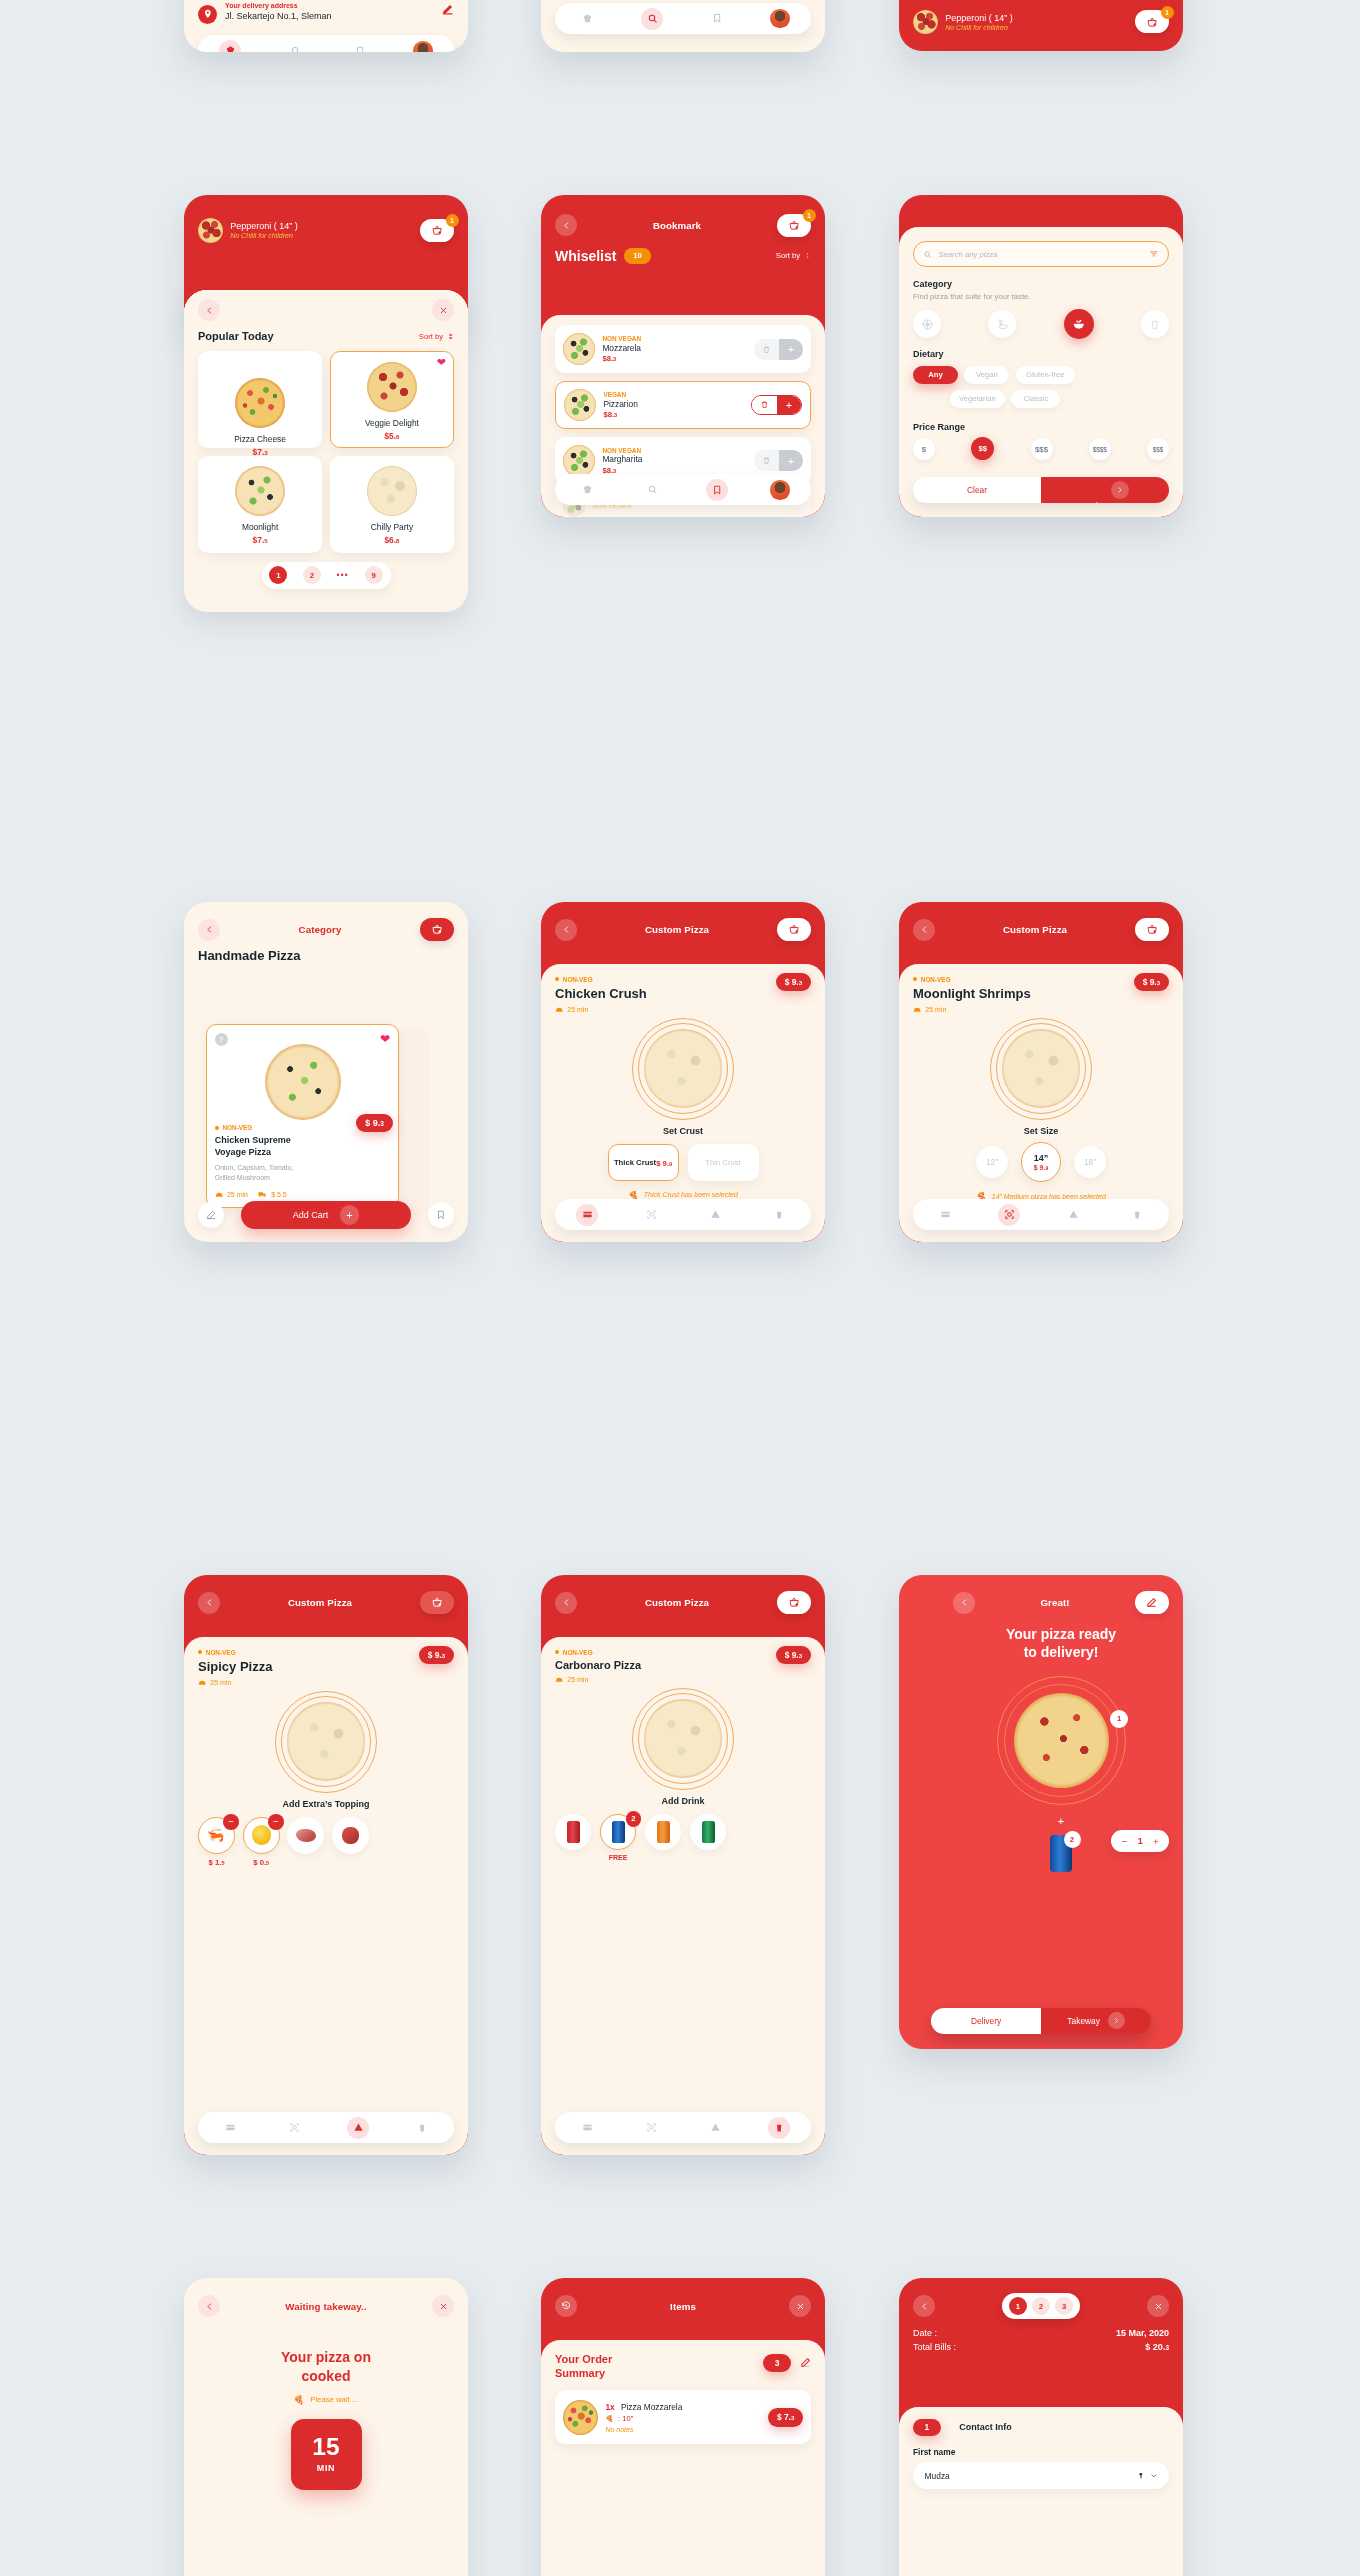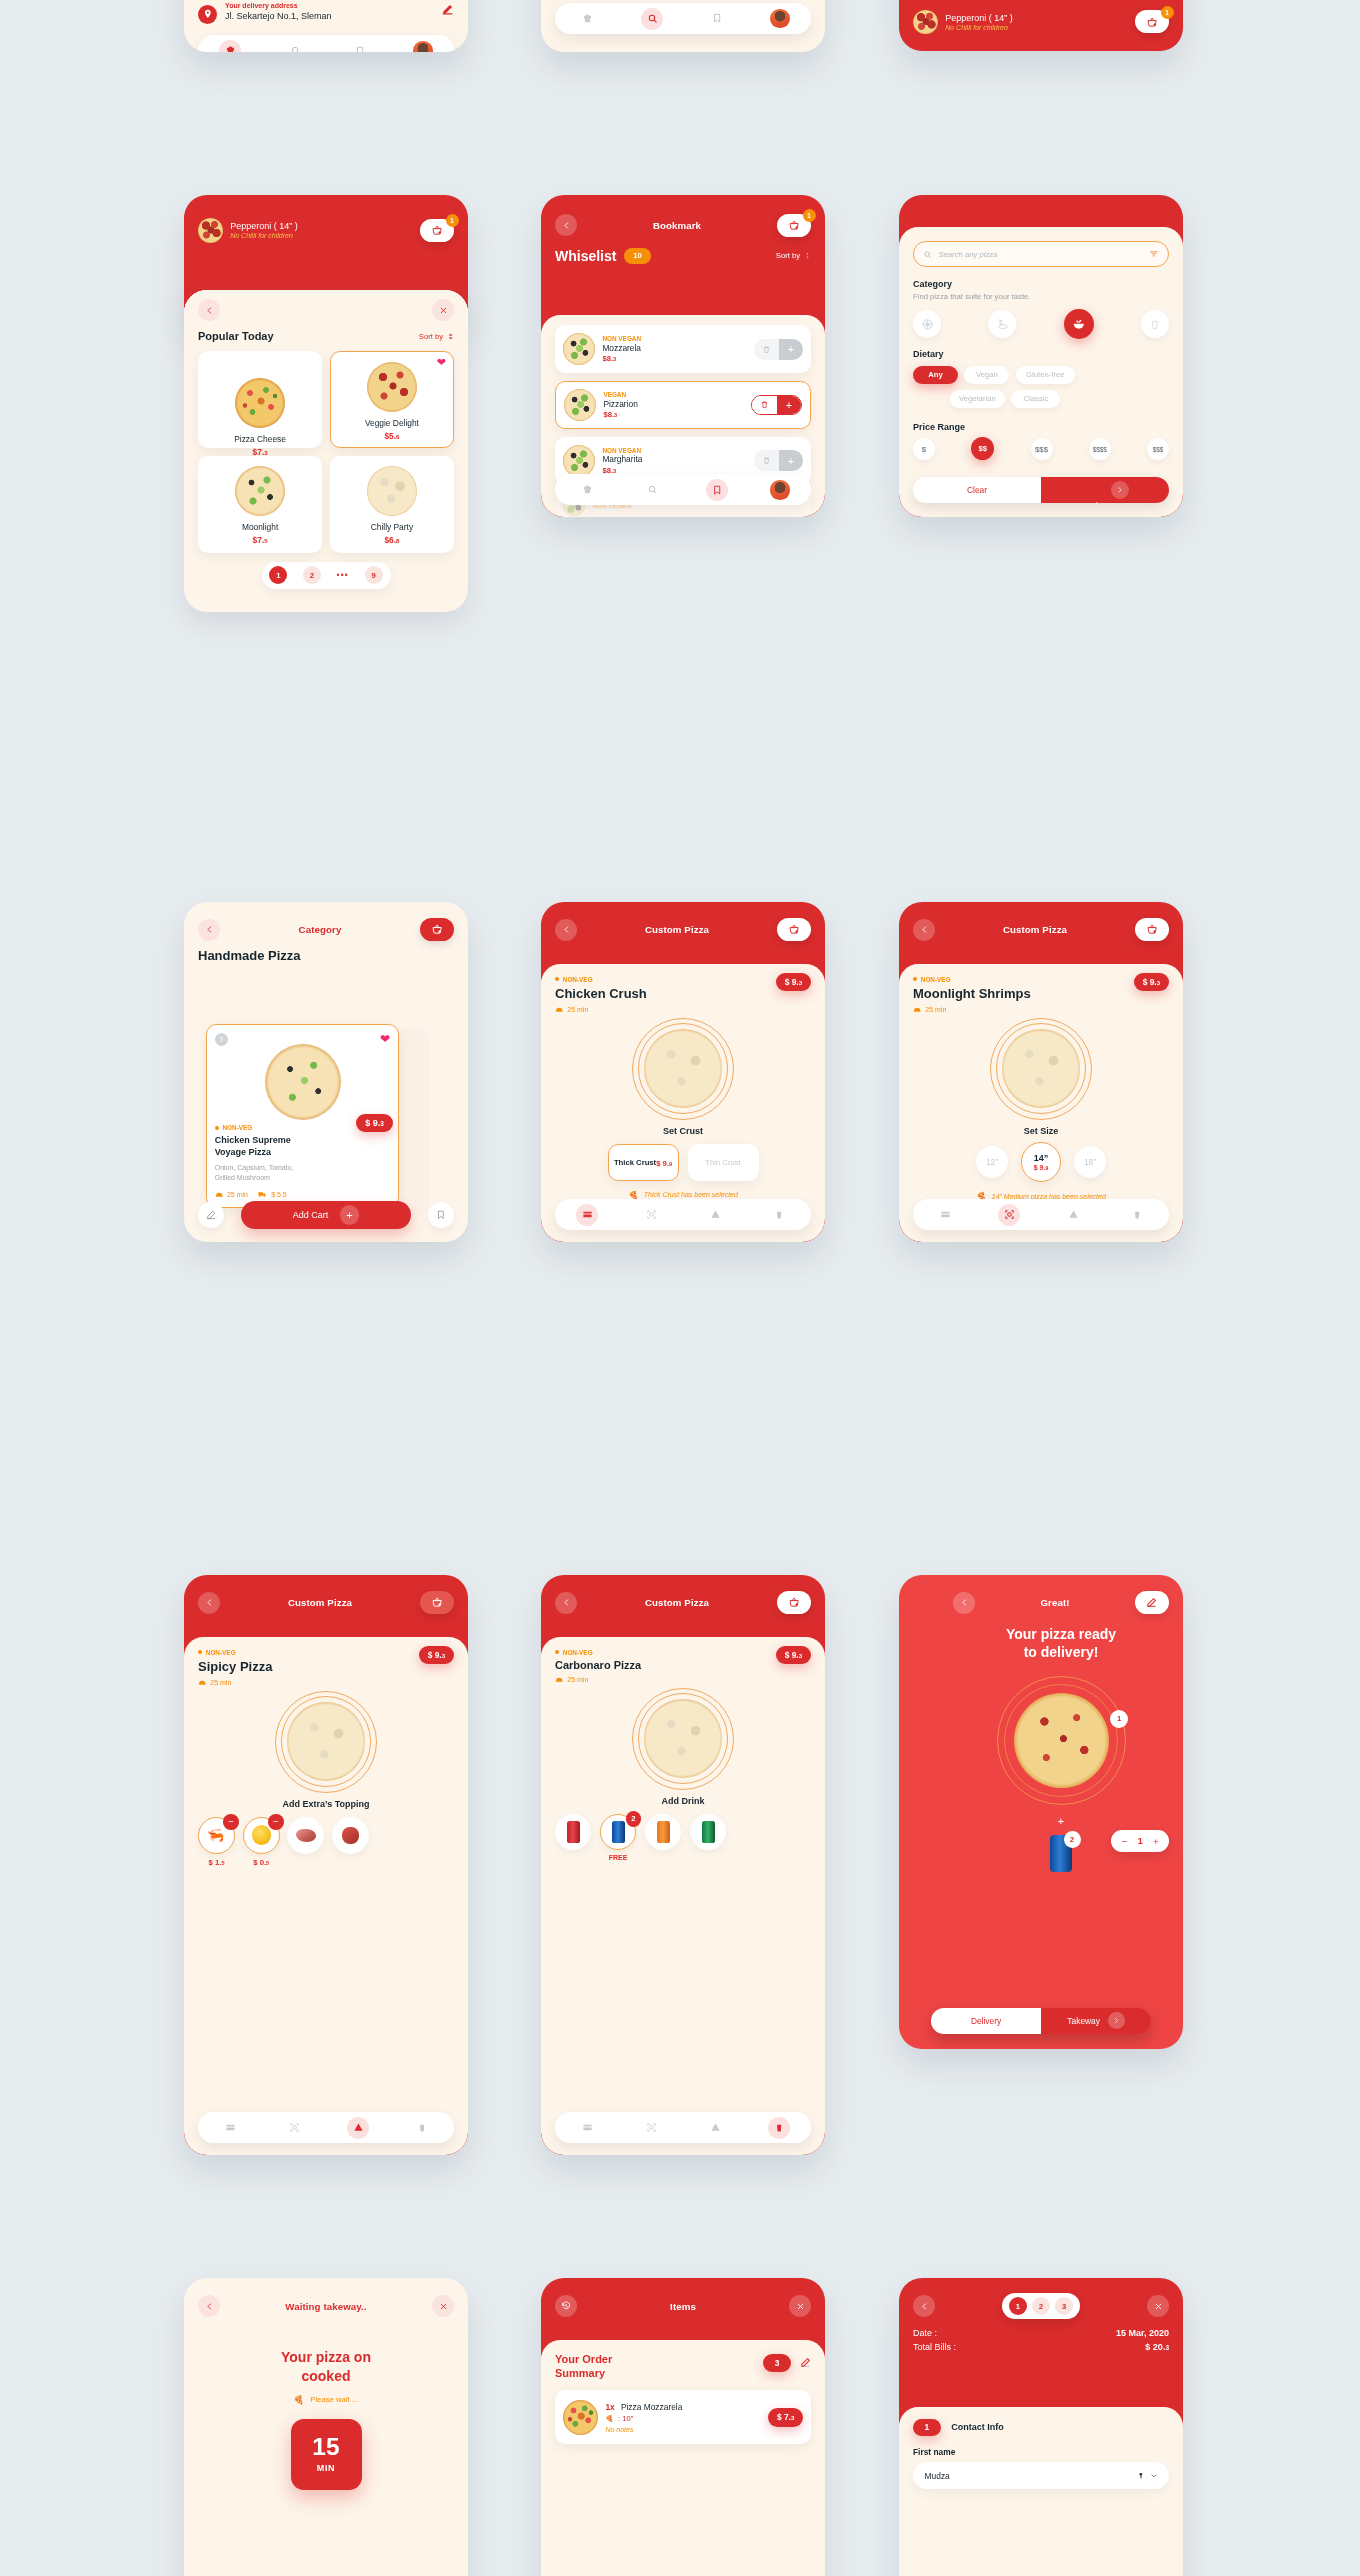--- a/index.html
+++ b/index.html
@@ -1091,21 +1091,21 @@
       </div>
       <div style="display:flex;justify-content:space-between;font-size:9px;margin-top:3.9px;">
         <span>Total Bills :</span>
         <span style="font-weight:bold;"><span>$ 20.</span><span style="font-size:.72em">3</span></span>
       </div>
     </div>
 
     <div class="cream" style="position:absolute;left:0;right:0;top:129px;bottom:0;border-radius:19.3px 19.3px 23px 23px;padding:11.6px 14px 0 14px;">
       <div style="display:flex;align-items:center;gap:10.3px;">
         <span style="background:#da2c2c;color:#fff;border-radius:9px;padding:3.9px 11.6px;font-size:8.4px;font-weight:bold;box-shadow:0 3.9px 10.3px rgba(218,44,44,.3);">1</span>
-        <span style="font-size:9px;font-weight:bold;" class="txt-dark">Contact Info</span>
+        <span style="font-size:9px;font-weight:bold;margin-left:8px;" class="txt-dark">Contact Info</span>
       </div>
       <div style="font-size:8.4px;font-weight:bold;margin-top:10.3px;" class="txt-dark">First name</div>
       <div style="margin-top:5.8px;height:27px;border-radius:13.5px;background:#fff;display:flex;align-items:center;padding:0 11.6px;box-shadow:0 3.9px 10.3px rgba(0,0,0,.05);">
         <span style="flex:1;font-size:8.4px;" class="txt-dark">Mudza</span>
         <svg class="ico" viewBox="0 0 24 24" fill="#17262e" style="width:7.7px;height:7.7px;margin-right:5.2px;">
             <circle cx="12" cy="7" r="4"></circle>
             <path d="M11 10h2v10h-2zM13 14h3v2h-3z"></path>
           </svg>
         <svg class="ico" viewBox="0 0 24 24" fill="none" stroke="#17262e" stroke-width="2" stroke-linecap="round" style="width:7.7px;height:7.7px;">
             <path d="M6 9l6 6 6-6"></path>

